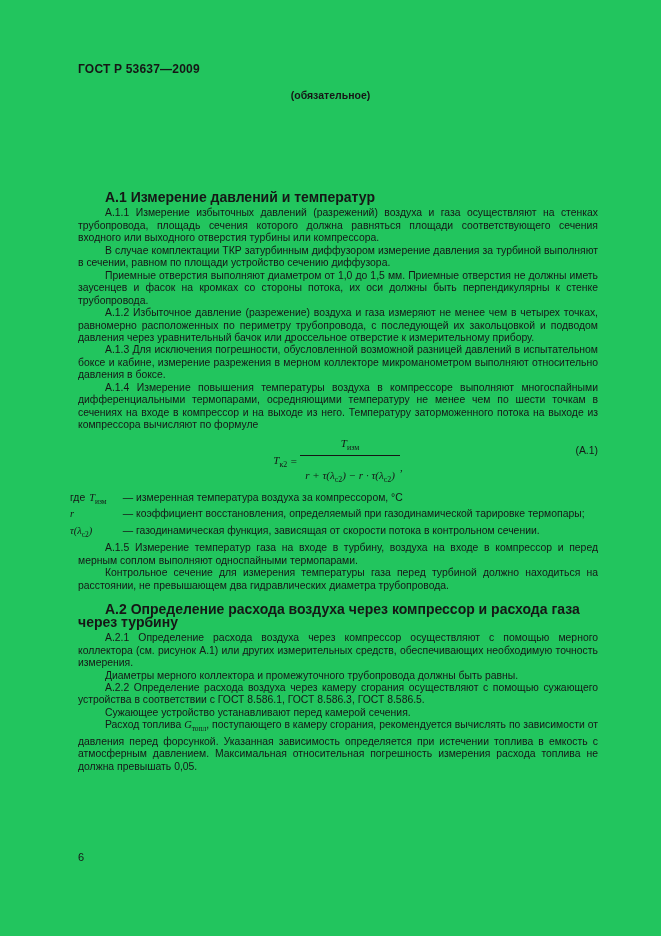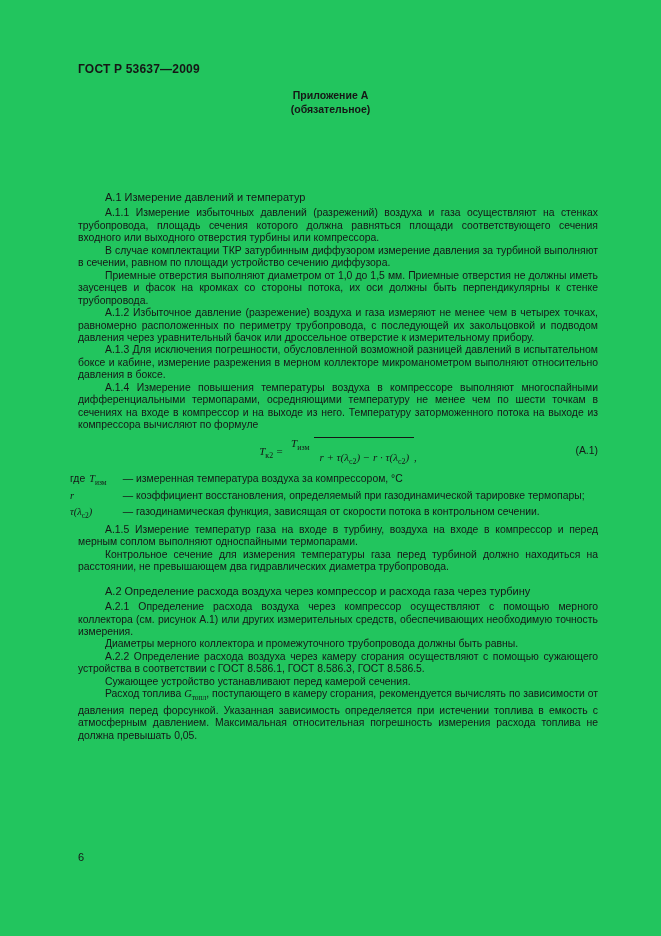--- a/index.html
+++ b/index.html
@@ -22,21 +22,21 @@
   }
   .doc-title {
     position:absolute; top:153px; left:0; width:100%;
     text-align:center; font-weight:bold; font-size:11.5px;
   }
   .content {
     position:absolute; top:191px; left:78px; width:520px;
     font-size:10.4px; line-height:12.45px;
   }
   .section-heading {
-    font-size:11px; font-weight:normal;
+    font-size:14px; font-weight:bold;
     margin:0 0 4px 0; text-indent:27px;
   }
   .section-heading.second { margin-top:11px; }
   p.body-par {
     margin:0; text-indent:27px;
     text-align:justify;
   }
   
   .formula-row {
     position:relative; text-align:center;
@@ -45,21 +45,21 @@
   .formula {
     display:inline-block;
     font-family:"Liberation Serif", "DejaVu Serif", serif;
     font-style:italic; font-size:11px;
     white-space:nowrap;
   }
   .formula sub, .where-term sub, .fuel-var sub {
     font-style:normal; font-size:0.72em;
   }
   .frac {
-    display:inline-flex; flex-direction:row;
+    display:inline-flex; flex-direction:column;
     vertical-align:middle; text-align:center;
   }
   .frac .num { padding:0 5px 1px 5px; }
   .frac .den { border-top:1px solid #161616; padding:13px 5px 0 5px; }
   .formula-comma { font-style:normal; vertical-align:-6px; }
   .formula-number {
     position:absolute; right:0; top:8px;
     font-size:10.4px;
   }
   
@@ -85,21 +85,20 @@
   }
 </style>
 </head>
 <body>
 
 <div class="page">
 
   <div class="doc-code">ГОСТ Р 53637—2009</div>
 
   <div class="appendix">
-    <div>Приложение А</div>
     <div>(обязательное)</div>
   </div>
 
 
   <div class="content">
 
     <div class="section-heading">А.1  Измерение давлений и температур</div>
 
     <p class="body-par">А.1.1  Измерение избыточных давлений (разрежений) воздуха и газа осуществляют на стенках трубопровода, площадь сечения которого должна равняться площади соответствующего сечения входного или выходного отверстия турбины или компрессора.</p>
     <p class="body-par">В случае комплектации ТКР затурбинным диффузором измерение давления за турбиной выполняют в сечении, равном по площади устройство сечению диффузора.</p>

